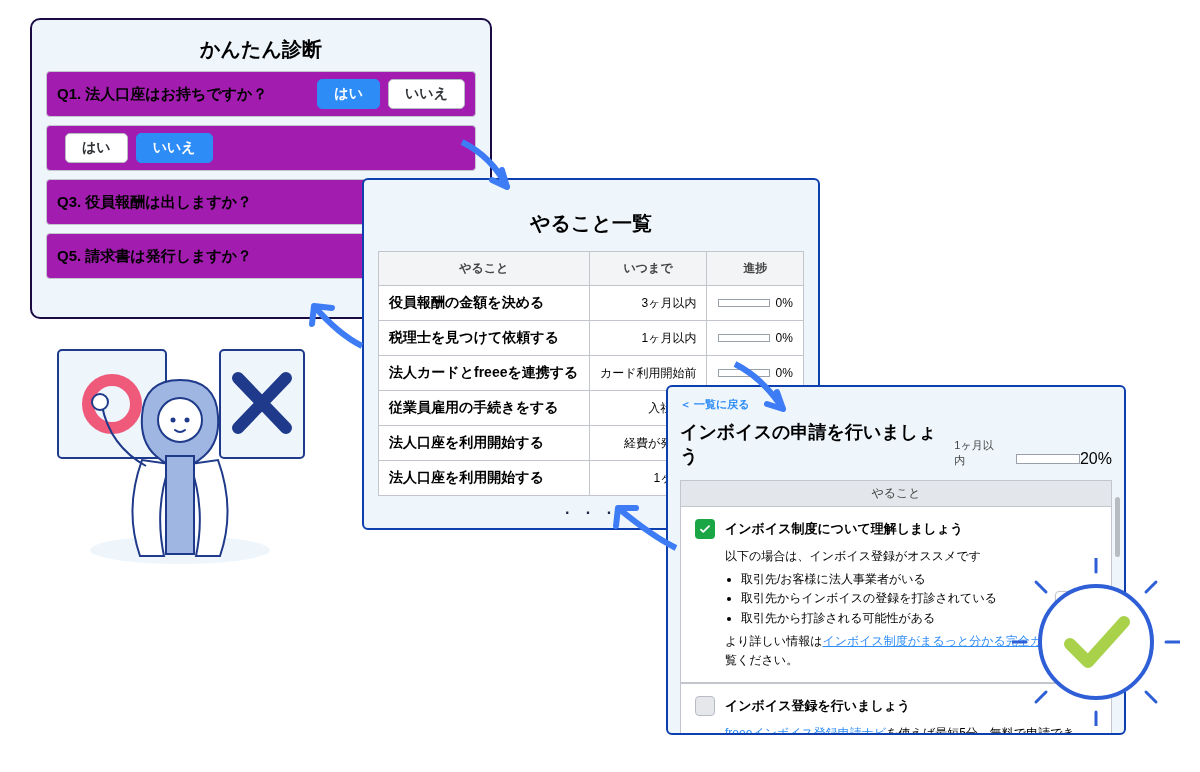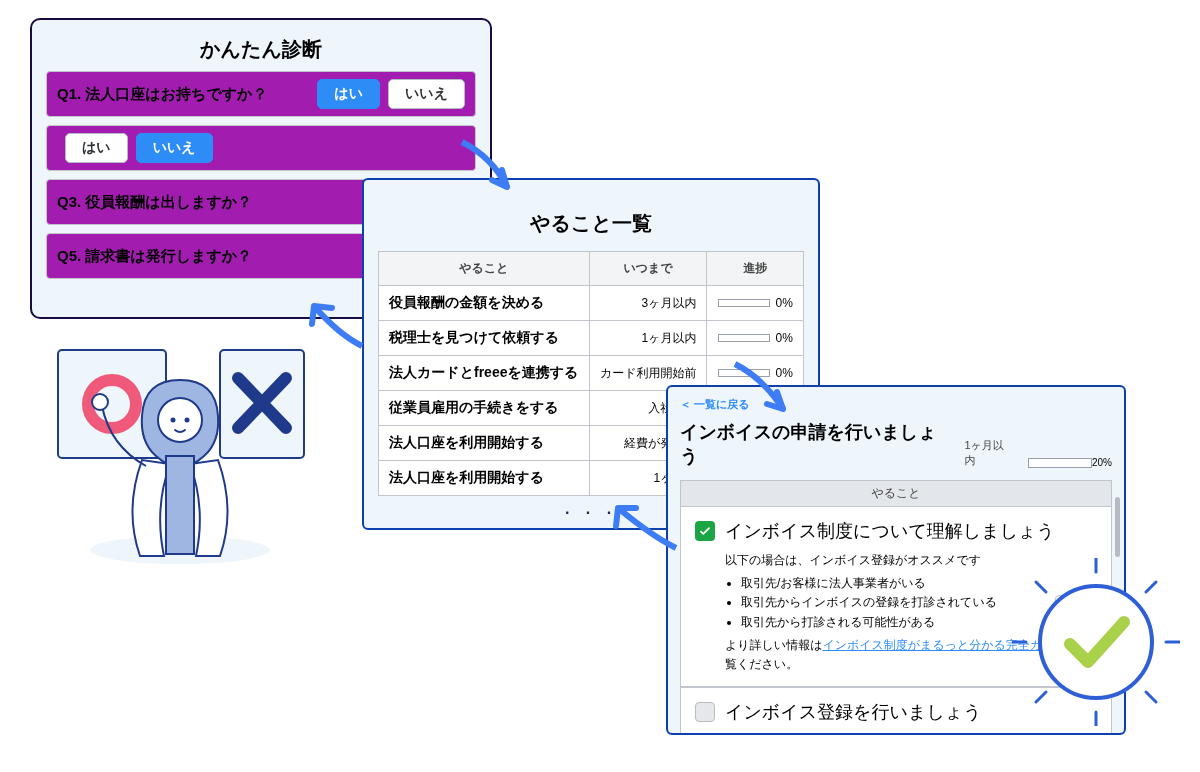--- a/index.html
+++ b/index.html
@@ -145,43 +145,43 @@
     font-weight: 700;
   }
   .detail-due {
     font-size: 11px;
     color: #444;
   }
   .detail-progress {
     margin-left: auto;
     display: flex;
     align-items: center;
-    font-size: 10px;
+    font-size: 16px;
   }
   .detail-progress .progress-bar { width: 64px; height: 10px; }
   .detail-todo-header {
     background: #e3e6ea;
     border: 1px solid #c2c6cc;
     text-align: center;
     font-size: 12px;
     padding: 4px;
     color: #444;
   }
   .detail-card {
     background: #ffffff;
     border: 1px solid #c2c6cc;
     border-top: none;
     padding: 12px 14px;
   }
   .check-row {
     display: flex;
     align-items: center;
     gap: 10px;
-    font-size: 18px;
-    font-weight: 400;
+    font-size: 13px;
+    font-weight: 700;
     margin-bottom: 8px;
   }
   .checkbox {
     width: 20px;
     height: 20px;
     border-radius: 4px;
     display: flex;
     align-items: center;
     justify-content: center;
   }

